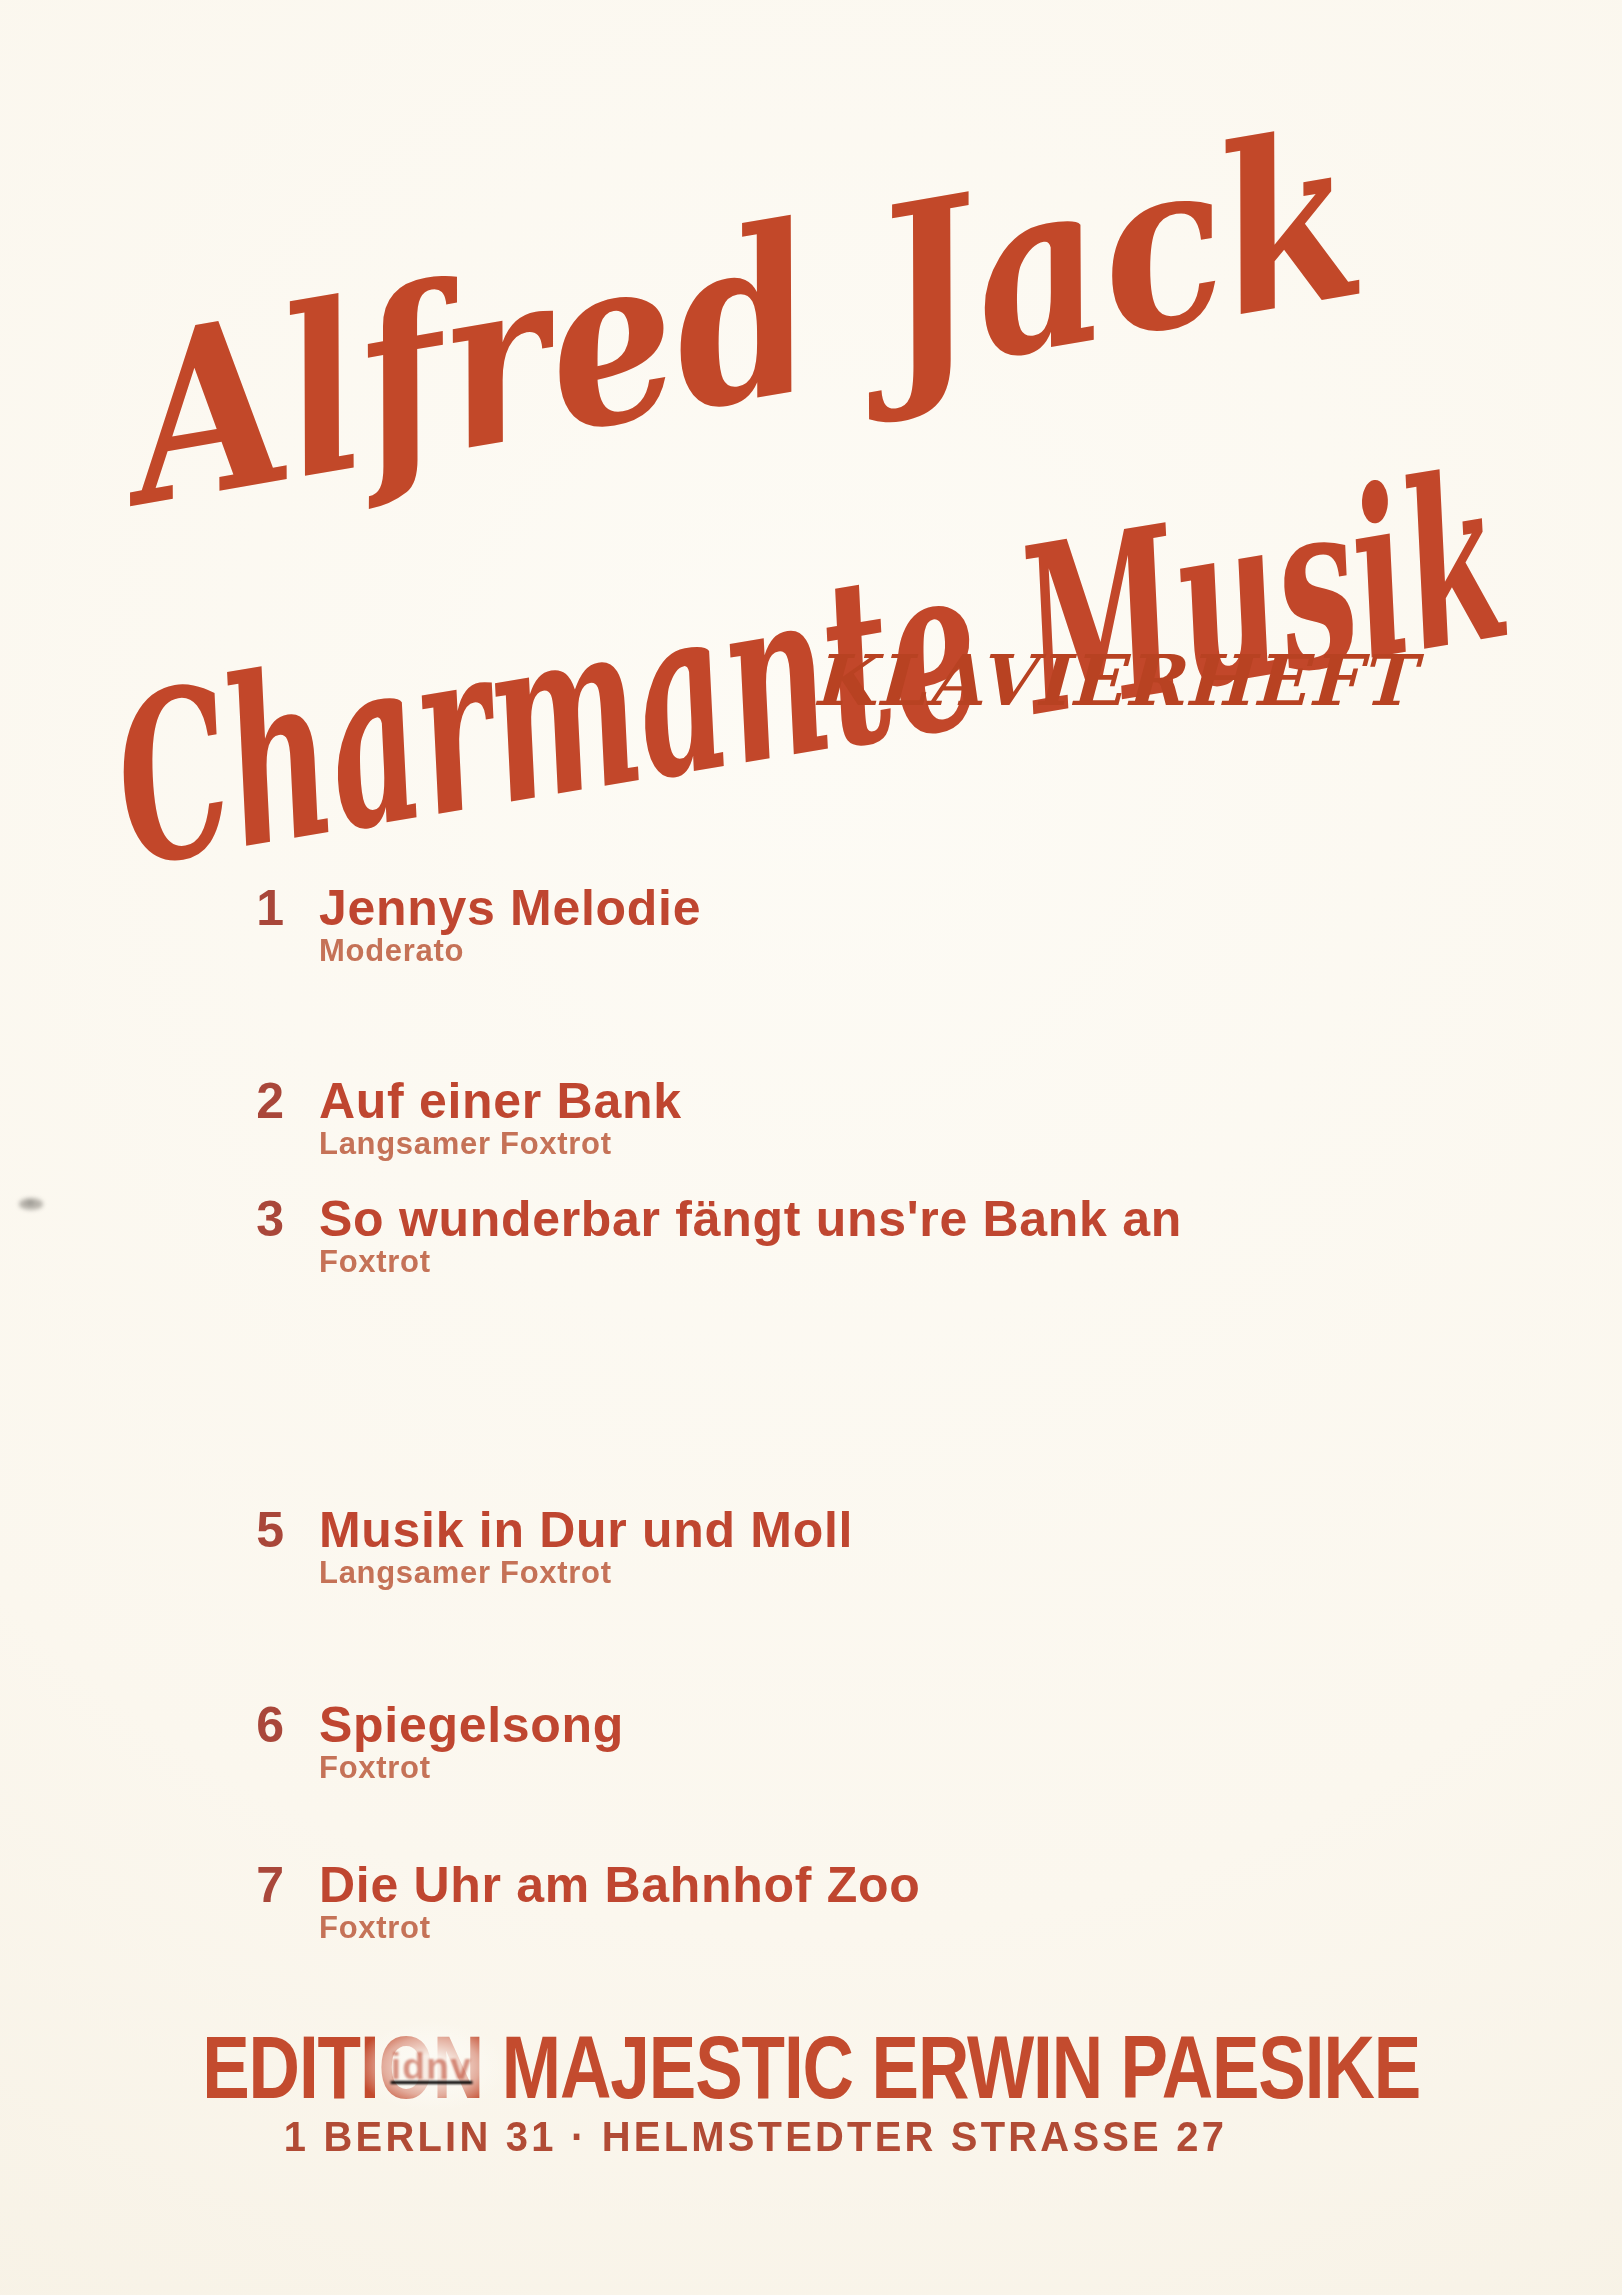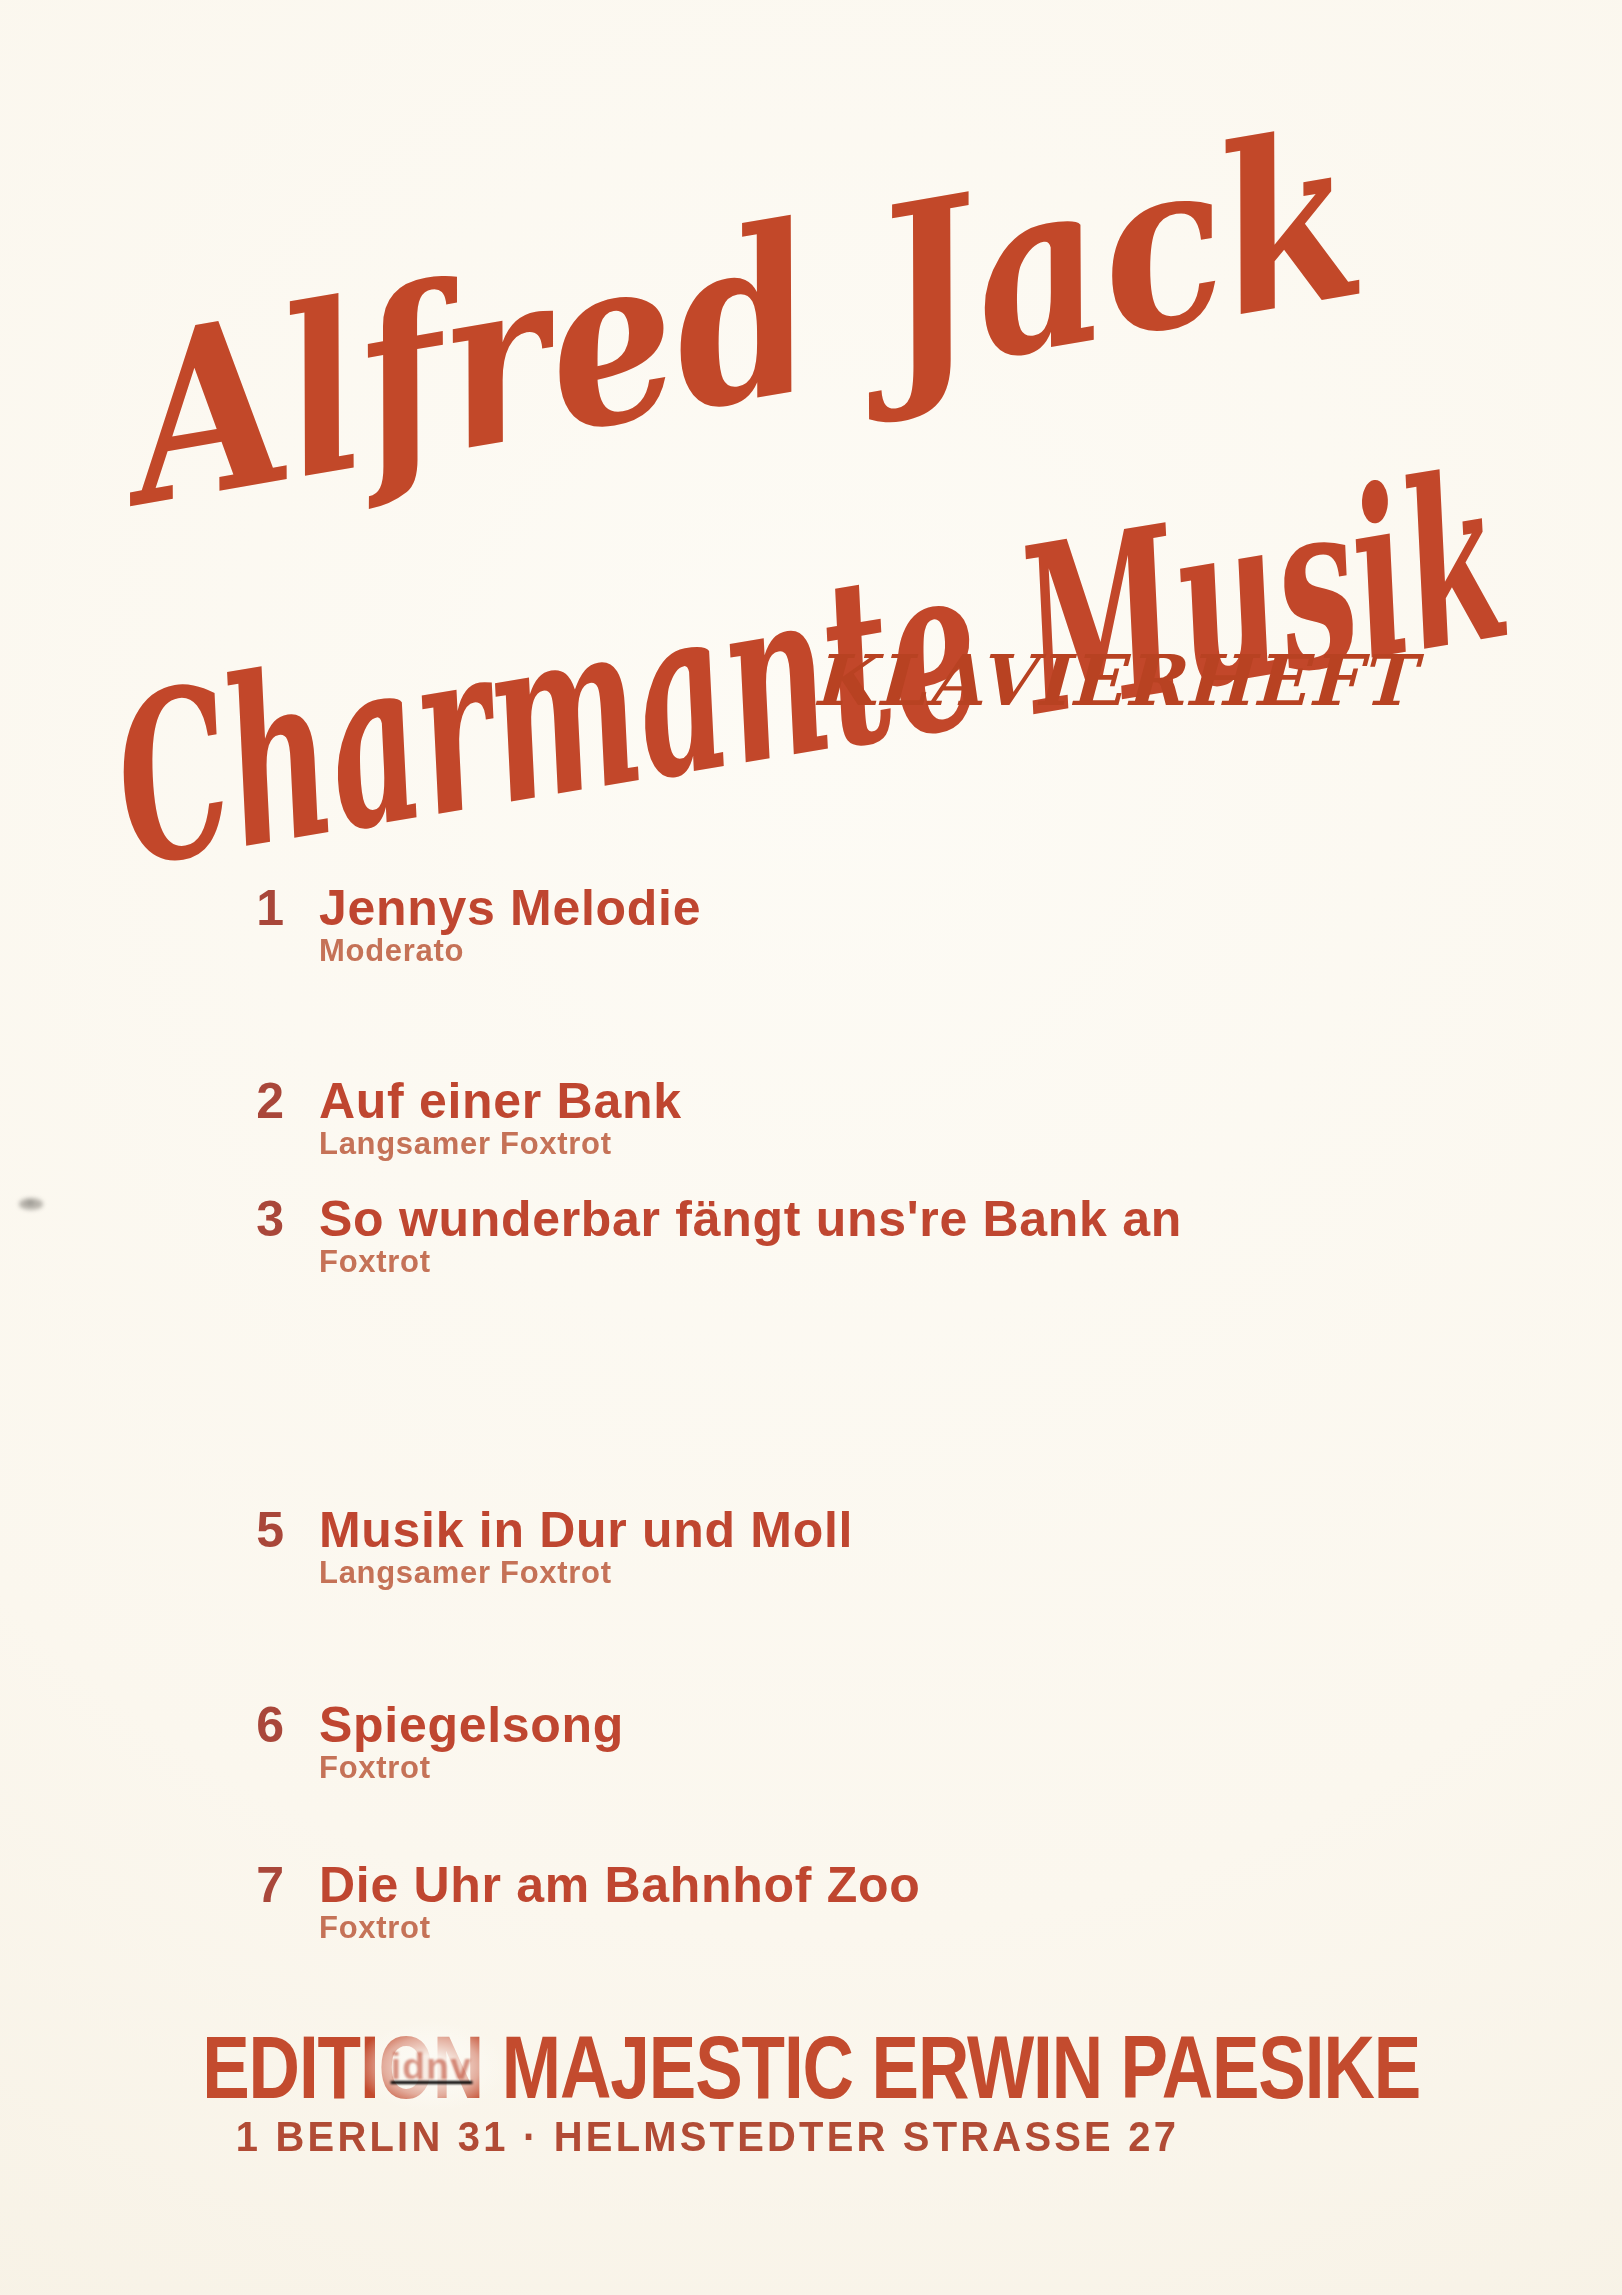--- a/index.html
+++ b/index.html
@@ -66,21 +66,21 @@
   .edition span{
     display:inline-block;
     font-size:89px;font-weight:bold;
     letter-spacing:-1.4px;
     color:#c34b2e;
     transform:scaleX(0.80);
     transform-origin:50% 50%;
   }
   .address{
     position:absolute;left:0;top:2113px;width:1414px;
-    text-align:center;white-space:nowrap;
+    text-align:center;white-space:nowrap;padding-left:48px;
   }
   .address span{
     display:inline-block;
     font-size:42px;font-weight:bold;
     letter-spacing:3.4px;
     color:#b14b35;
     transform:scaleX(0.95);
     transform-origin:50% 50%;
   }
 

